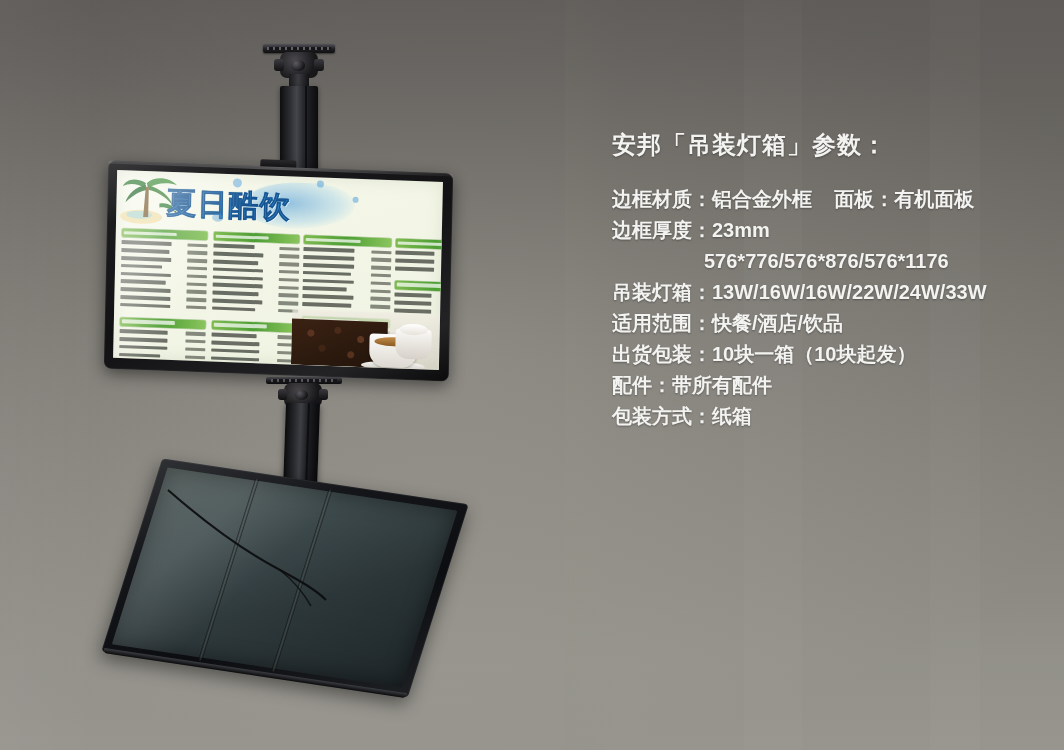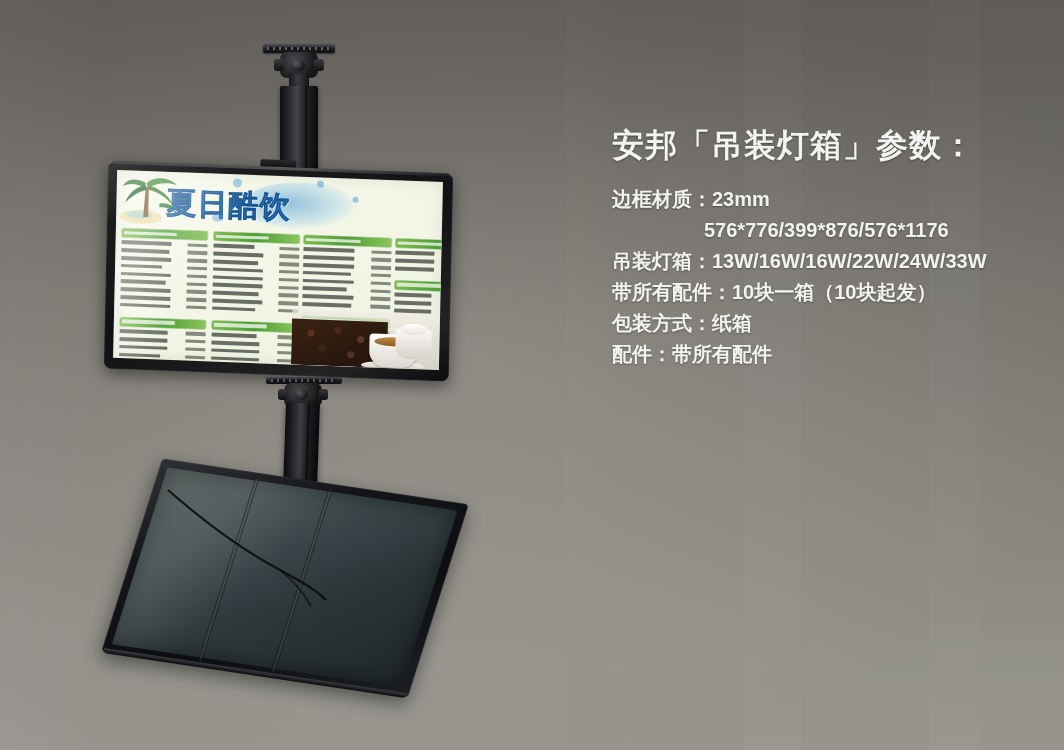--- a/index.html
+++ b/index.html
@@ -154,21 +154,21 @@
     background:linear-gradient(122deg,rgba(255,255,255,.12) 0 22%,rgba(255,255,255,.02) 44%,rgba(0,0,0,.10) 100%);}
   .bpseam{position:absolute;top:6px;bottom:6px;width:4px;border-radius:1px;
     background:linear-gradient(90deg,rgba(0,0,0,.55),rgba(120,130,130,.25),rgba(0,0,0,.55));}
   .bpseam.s1{left:96px;} .bpseam.s2{left:170px;}
   .bpedge{position:absolute;left:2px;right:2px;bottom:-1px;height:5px;border-radius:0 0 4px 4px;
     background:linear-gradient(180deg,#3a3c40,#0a0a0c);}
   #cable{position:absolute;left:130px;top:478px;width:310px;height:200px;pointer-events:none;}
 
   
   #specs{position:absolute;left:612px;top:128px;width:430px;color:#f3f3f1;}
-  .sTitle{font-size:32px;font-weight:bold;letter-spacing:1px;line-height:34px;
+  .sTitle{font-size:24px;font-weight:bold;letter-spacing:1px;line-height:34px;
     margin:0 0 22px 0;text-shadow:0 1px 2px rgba(0,0,0,.35);}
   .sLine{font-size:20px;font-weight:bold;line-height:31px;white-space:pre;
     text-shadow:0 1px 2px rgba(0,0,0,.32);}
   .sLine.cont{padding-left:92px;}
 </style>
 </head>
 <body>
 
 <div id="stage">
 
@@ -443,22 +443,24 @@
     <div class="bpedge"></div>
   </div>
   <svg id="cable" viewBox="0 0 310 200">
     <path d="M38 12 C70 40 108 70 150 92 C172 104 186 112 196 122" stroke="#0c0c0e" stroke-width="2.1" fill="none" opacity=".92"></path>
     <path d="M150 92 C160 100 172 112 181 128" stroke="#0c0c0e" stroke-width="1.6" fill="none" opacity=".8"></path>
   </svg>
 
   <div id="specs">
     <div class="sTitle">安邦「吊装灯箱」参数：</div>
     <div id="spec-lines">
-        <div class="sLine">边框材质：23mm</div>
-        <div class="sLine cont">576*776/399*876/576*1176</div>
+        <div class="sLine">边框材质：铝合金外框    面板：有机面板</div>
+        <div class="sLine">边框厚度：23mm</div>
+        <div class="sLine cont">576*776/576*876/576*1176</div>
         <div class="sLine">吊装灯箱：13W/16W/16W/22W/24W/33W</div>
-        <div class="sLine">带所有配件：10块一箱（10块起发）</div>
+        <div class="sLine">适用范围：快餐/酒店/饮品</div>
+        <div class="sLine">出货包装：10块一箱（10块起发）</div>
+        <div class="sLine">配件：带所有配件</div>
         <div class="sLine">包装方式：纸箱</div>
-        <div class="sLine">配件：带所有配件</div>
       </div>
   </div>
 
 </div>
 
 </body></html>

